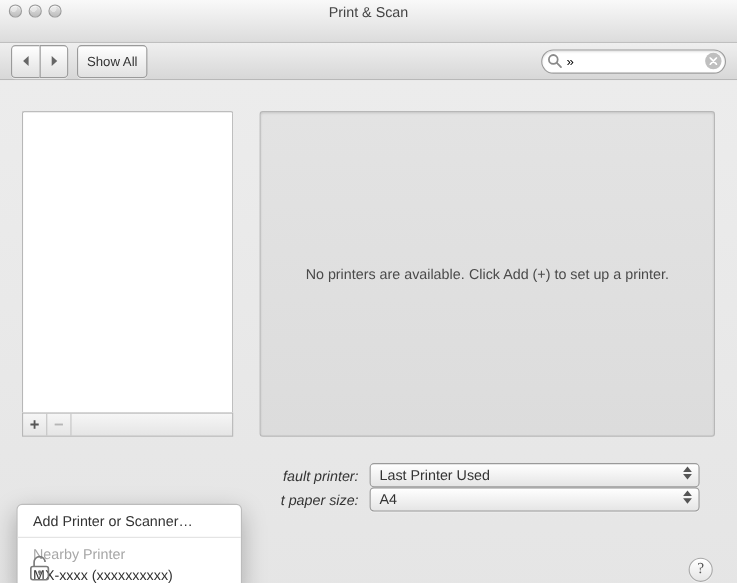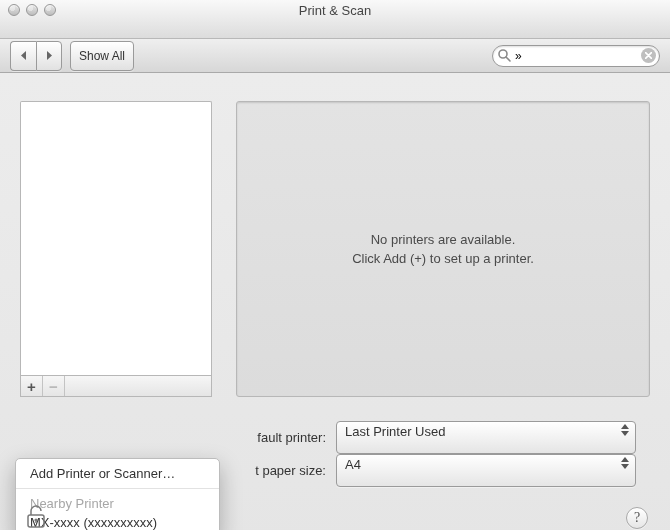--- a/index.html
+++ b/index.html
@@ -137,21 +137,21 @@
   .sqbtn.disabled { color:#b6b6b6; }
 
   .detail-pane {
     flex: 1;
     height: 296px;
     background: linear-gradient(to bottom, #e3e3e3, #dcdcdc);
     border: 1px solid #b7b7b7;
     border-radius: 3px;
     box-shadow: inset 0 1px 2px #0002;
     display:flex;
-    flex-direction:column;
+    flex-direction:row;
     align-items:center;
     justify-content:center;
     gap:4px;
     font-size:13px;
     color:#4a4a4a;
   }
 
   .form-group {
     display:flex;
     align-items:center;
@@ -159,26 +159,27 @@
     margin-top: 24px;
     gap: 10px;
     padding-right: 14px;
   }
   .form-group + .form-group { margin-top: 0; }
   .form-label {
     width: 293px;
     text-align:right;
     font-size:13px;
     color:#333;
+    font-style:italic;
   }
   .popup {
     position: relative;
     flex:1;
     max-width: 300px;
-    height:33px;
+    height:22px;
     background: linear-gradient(to bottom,#ffffff,#e5e5e5);
     border:1px solid #9a9a9a;
     border-radius:4px;
     box-shadow: inset 0 1px 0 #fff, 0 1px 0 #fff6;
     padding: 0 22px 0 8px;
     font-size:13px;
     line-height:20px;
     overflow:hidden;
     white-space:nowrap;
   }

